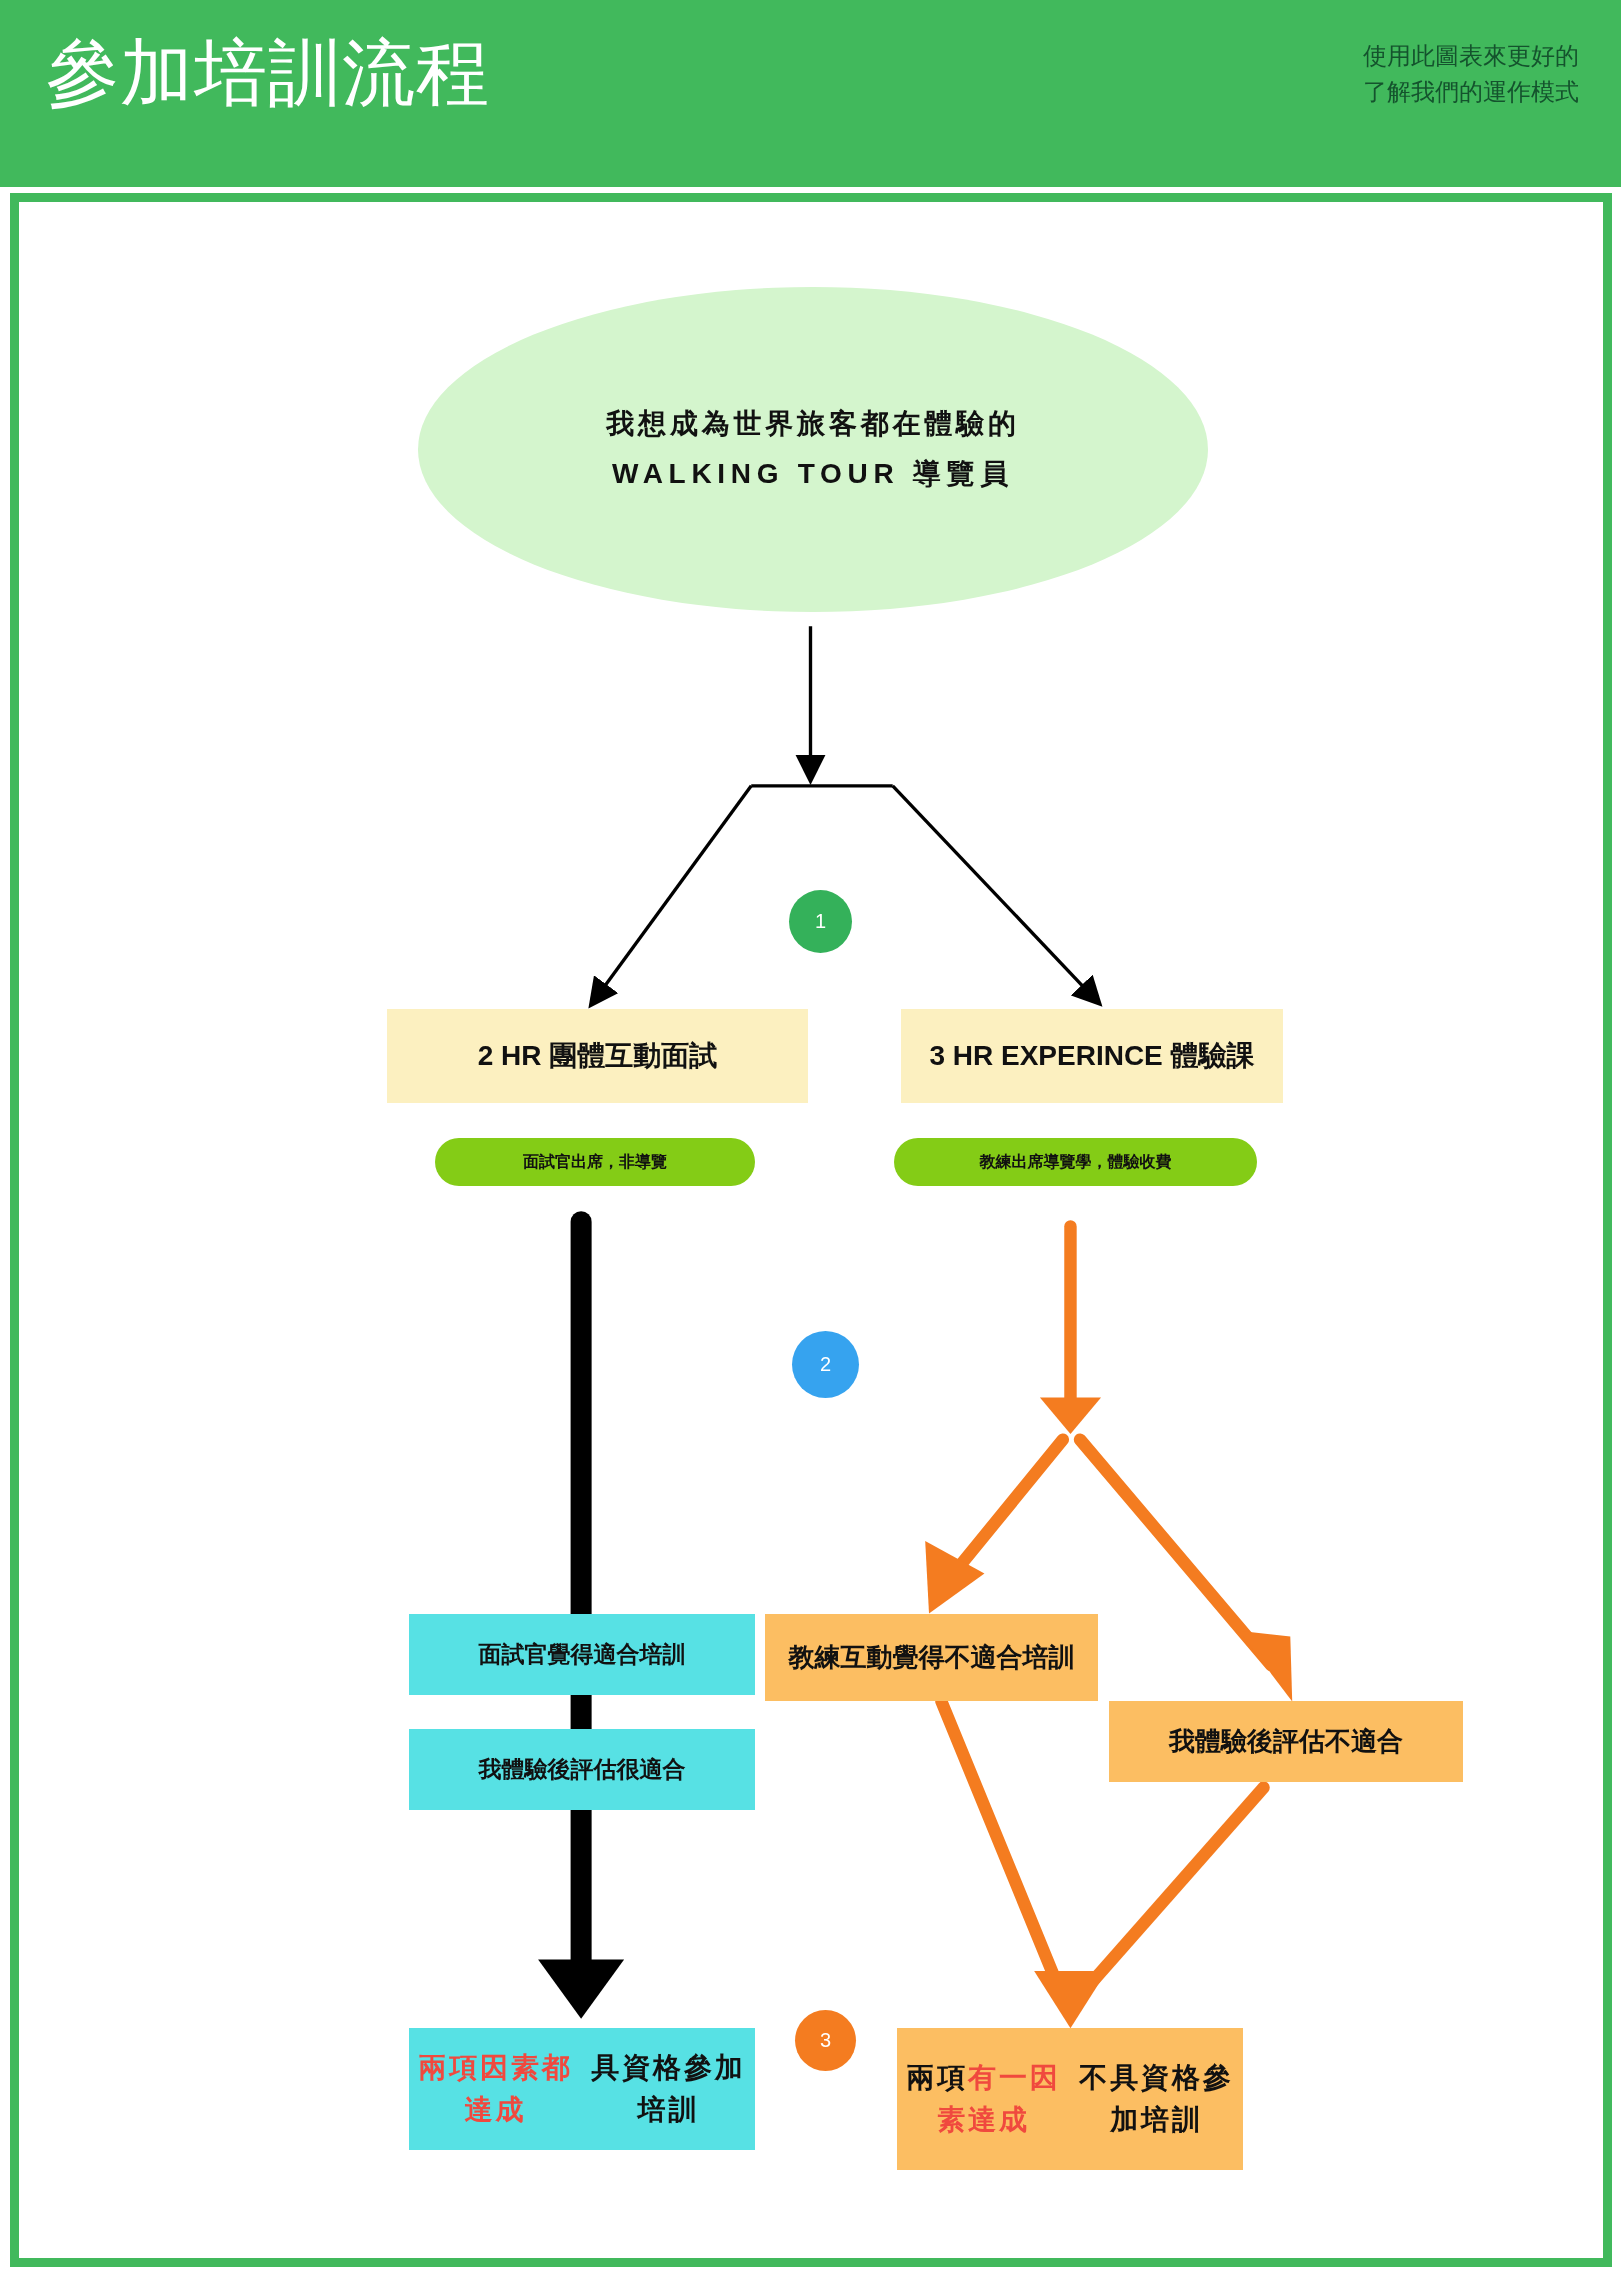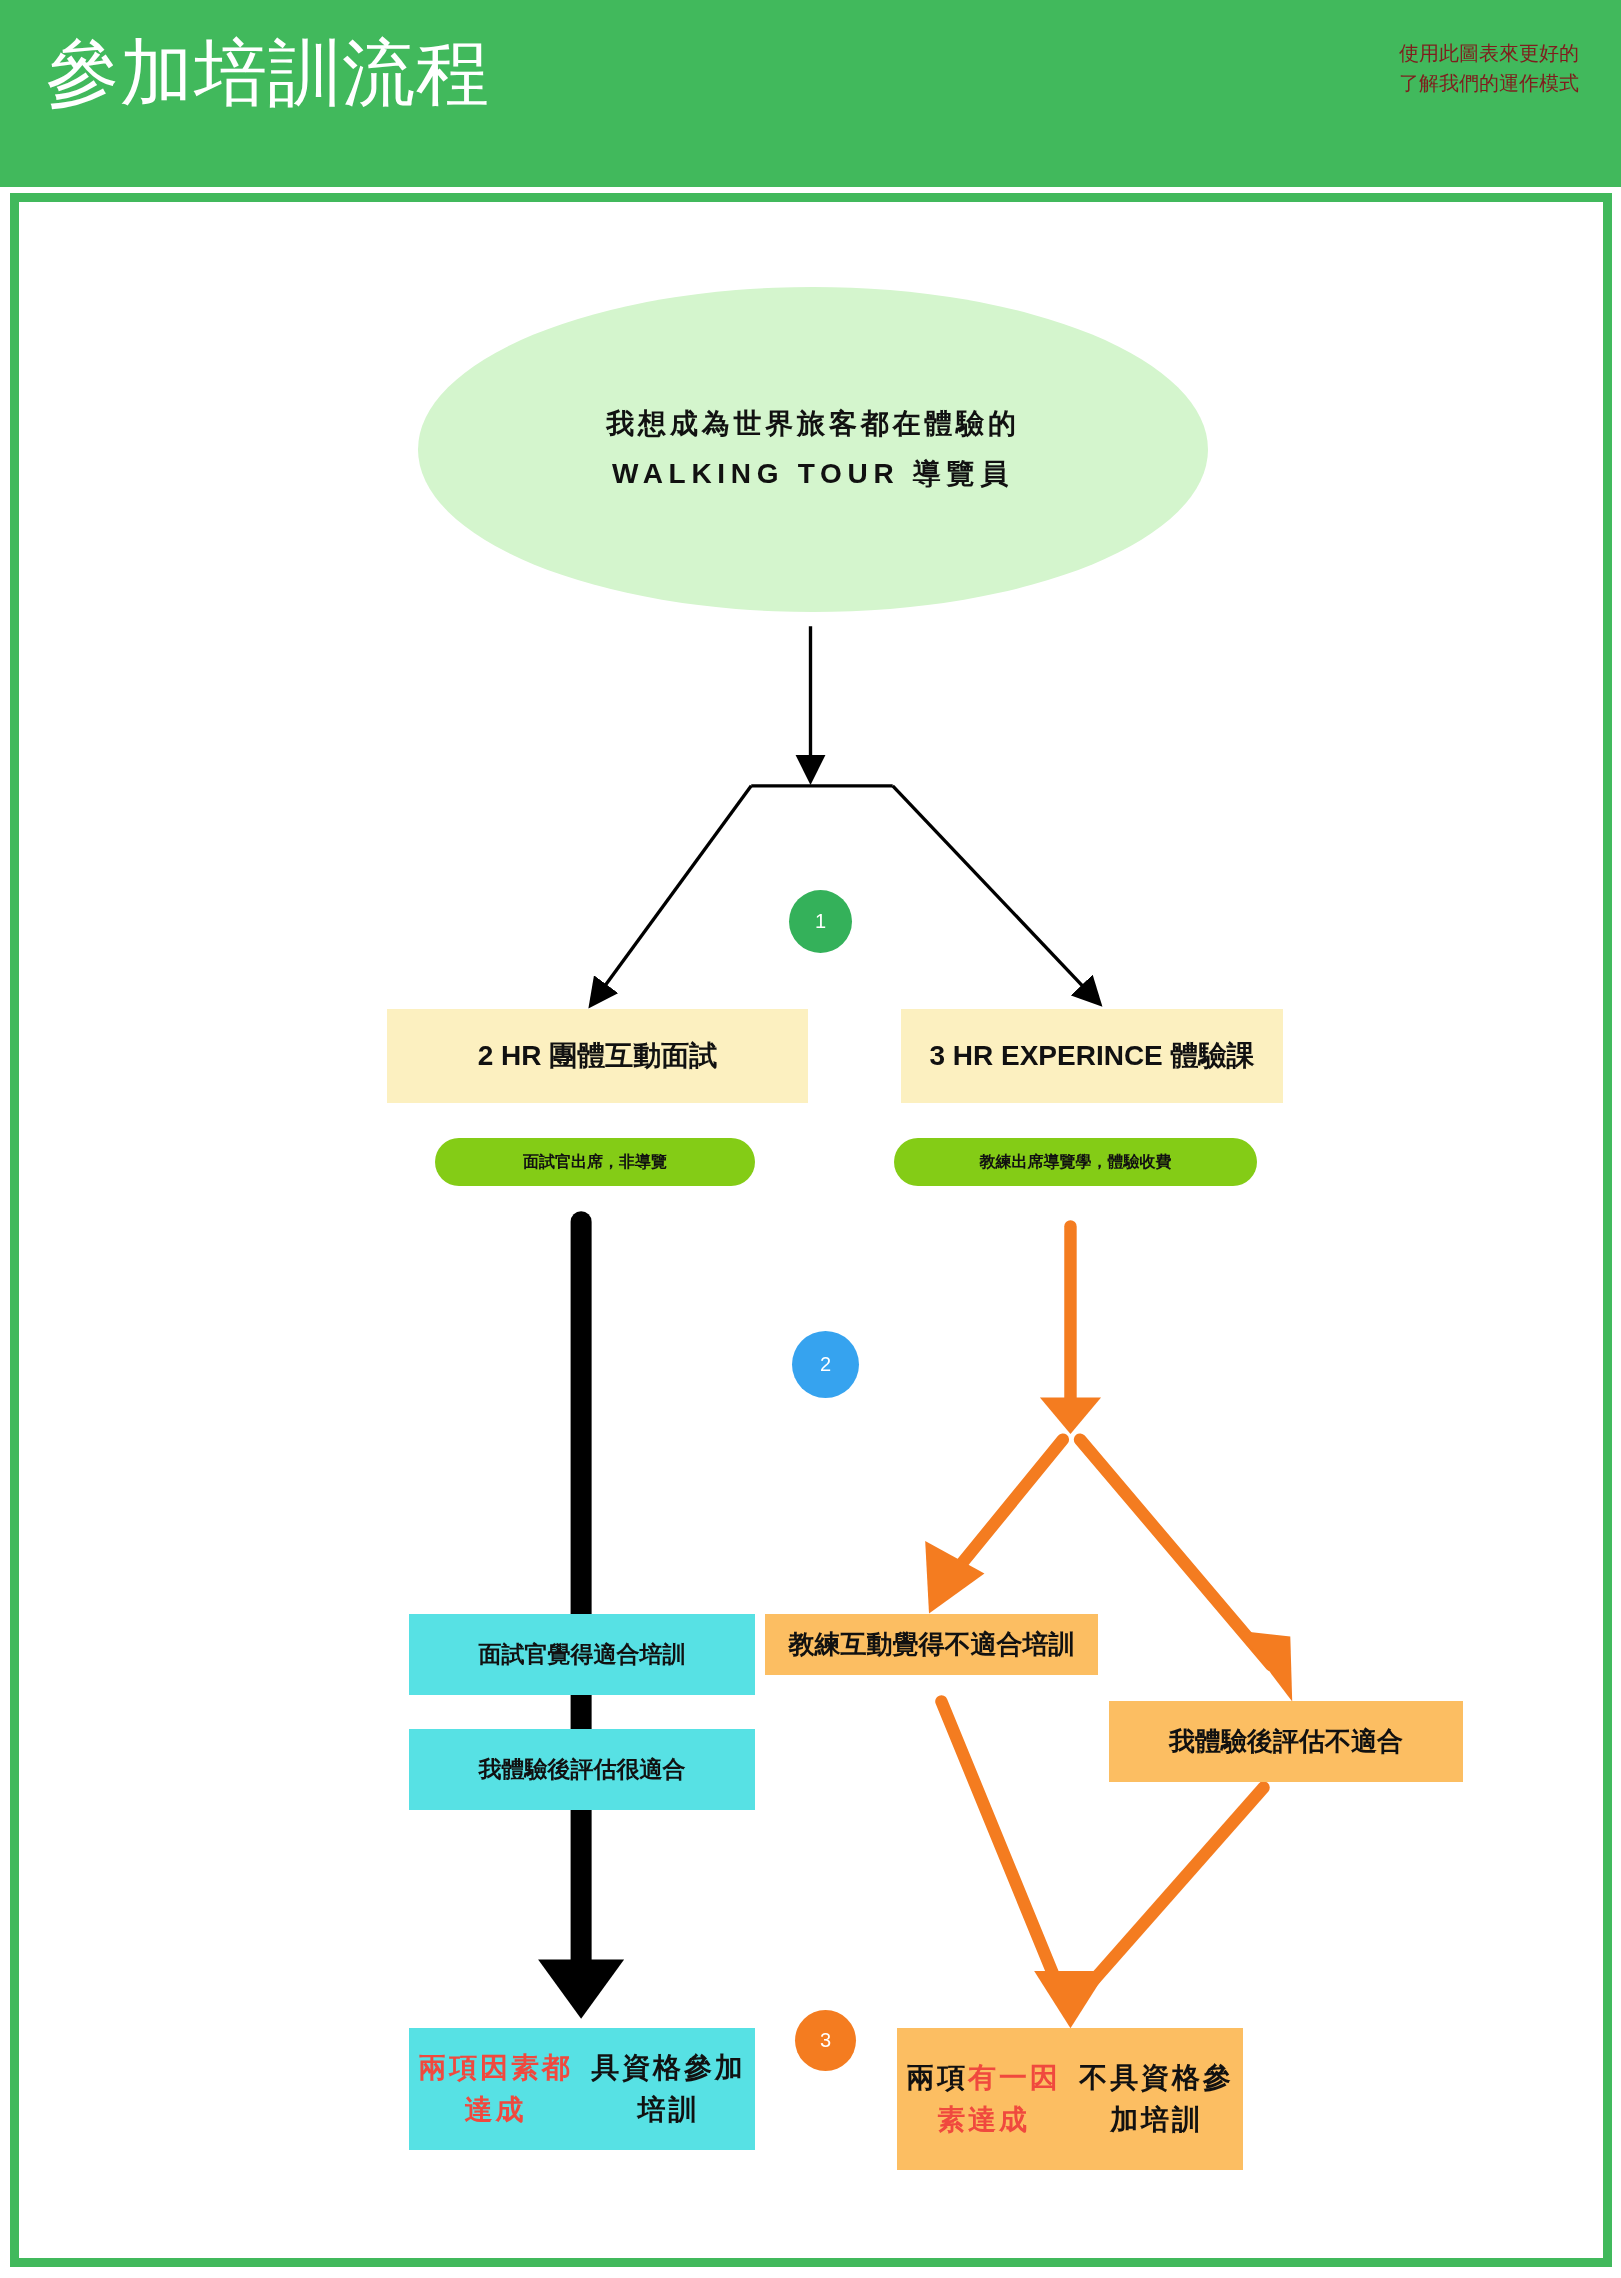--- a/index.html
+++ b/index.html
@@ -34,23 +34,23 @@
     font-weight: normal;
     color: #ffffff;
     letter-spacing: 1px;
     white-space: nowrap;
   }
   .header-subtitle {
     position: absolute;
     right: 42px;
     top: 38px;
     text-align: right;
-    font-size: 20px;
+    font-size: 24px;
     line-height: 1.5;
-    color: #7f1d1d;
+    color: #14532d;
     white-space: nowrap;
   }
 
   
   .frame {
     position: absolute;
     left: 9.6px;
     top: 193px;
     width: 1602px;
     height: 2074px;
@@ -132,21 +132,21 @@
   }
   .cyan-1 { left: 409px; top: 1614px; width: 346px; height: 81px; }
   .cyan-2 { left: 409px; top: 1729px; width: 346px; height: 81px; }
 
   .orange-box {
     background: #fcbe62;
     color: #111111;
     font-size: 26px;
     font-weight: bold;
   }
-  .orange-1 { left: 765px;  top: 1614px; width: 333px; height: 61px; }
+  .orange-1 { left: 765px;  top: 1614px; width: 333px; height: 87px; }
   .orange-2 { left: 1109px; top: 1701px; width: 354px; height: 81px; }
 
   .result-box {
     flex-direction: row;
     line-height: 1.5;
     font-size: 28px;
     font-weight: bold;
     letter-spacing: 2.9px;
     justify-content: center;
   }

